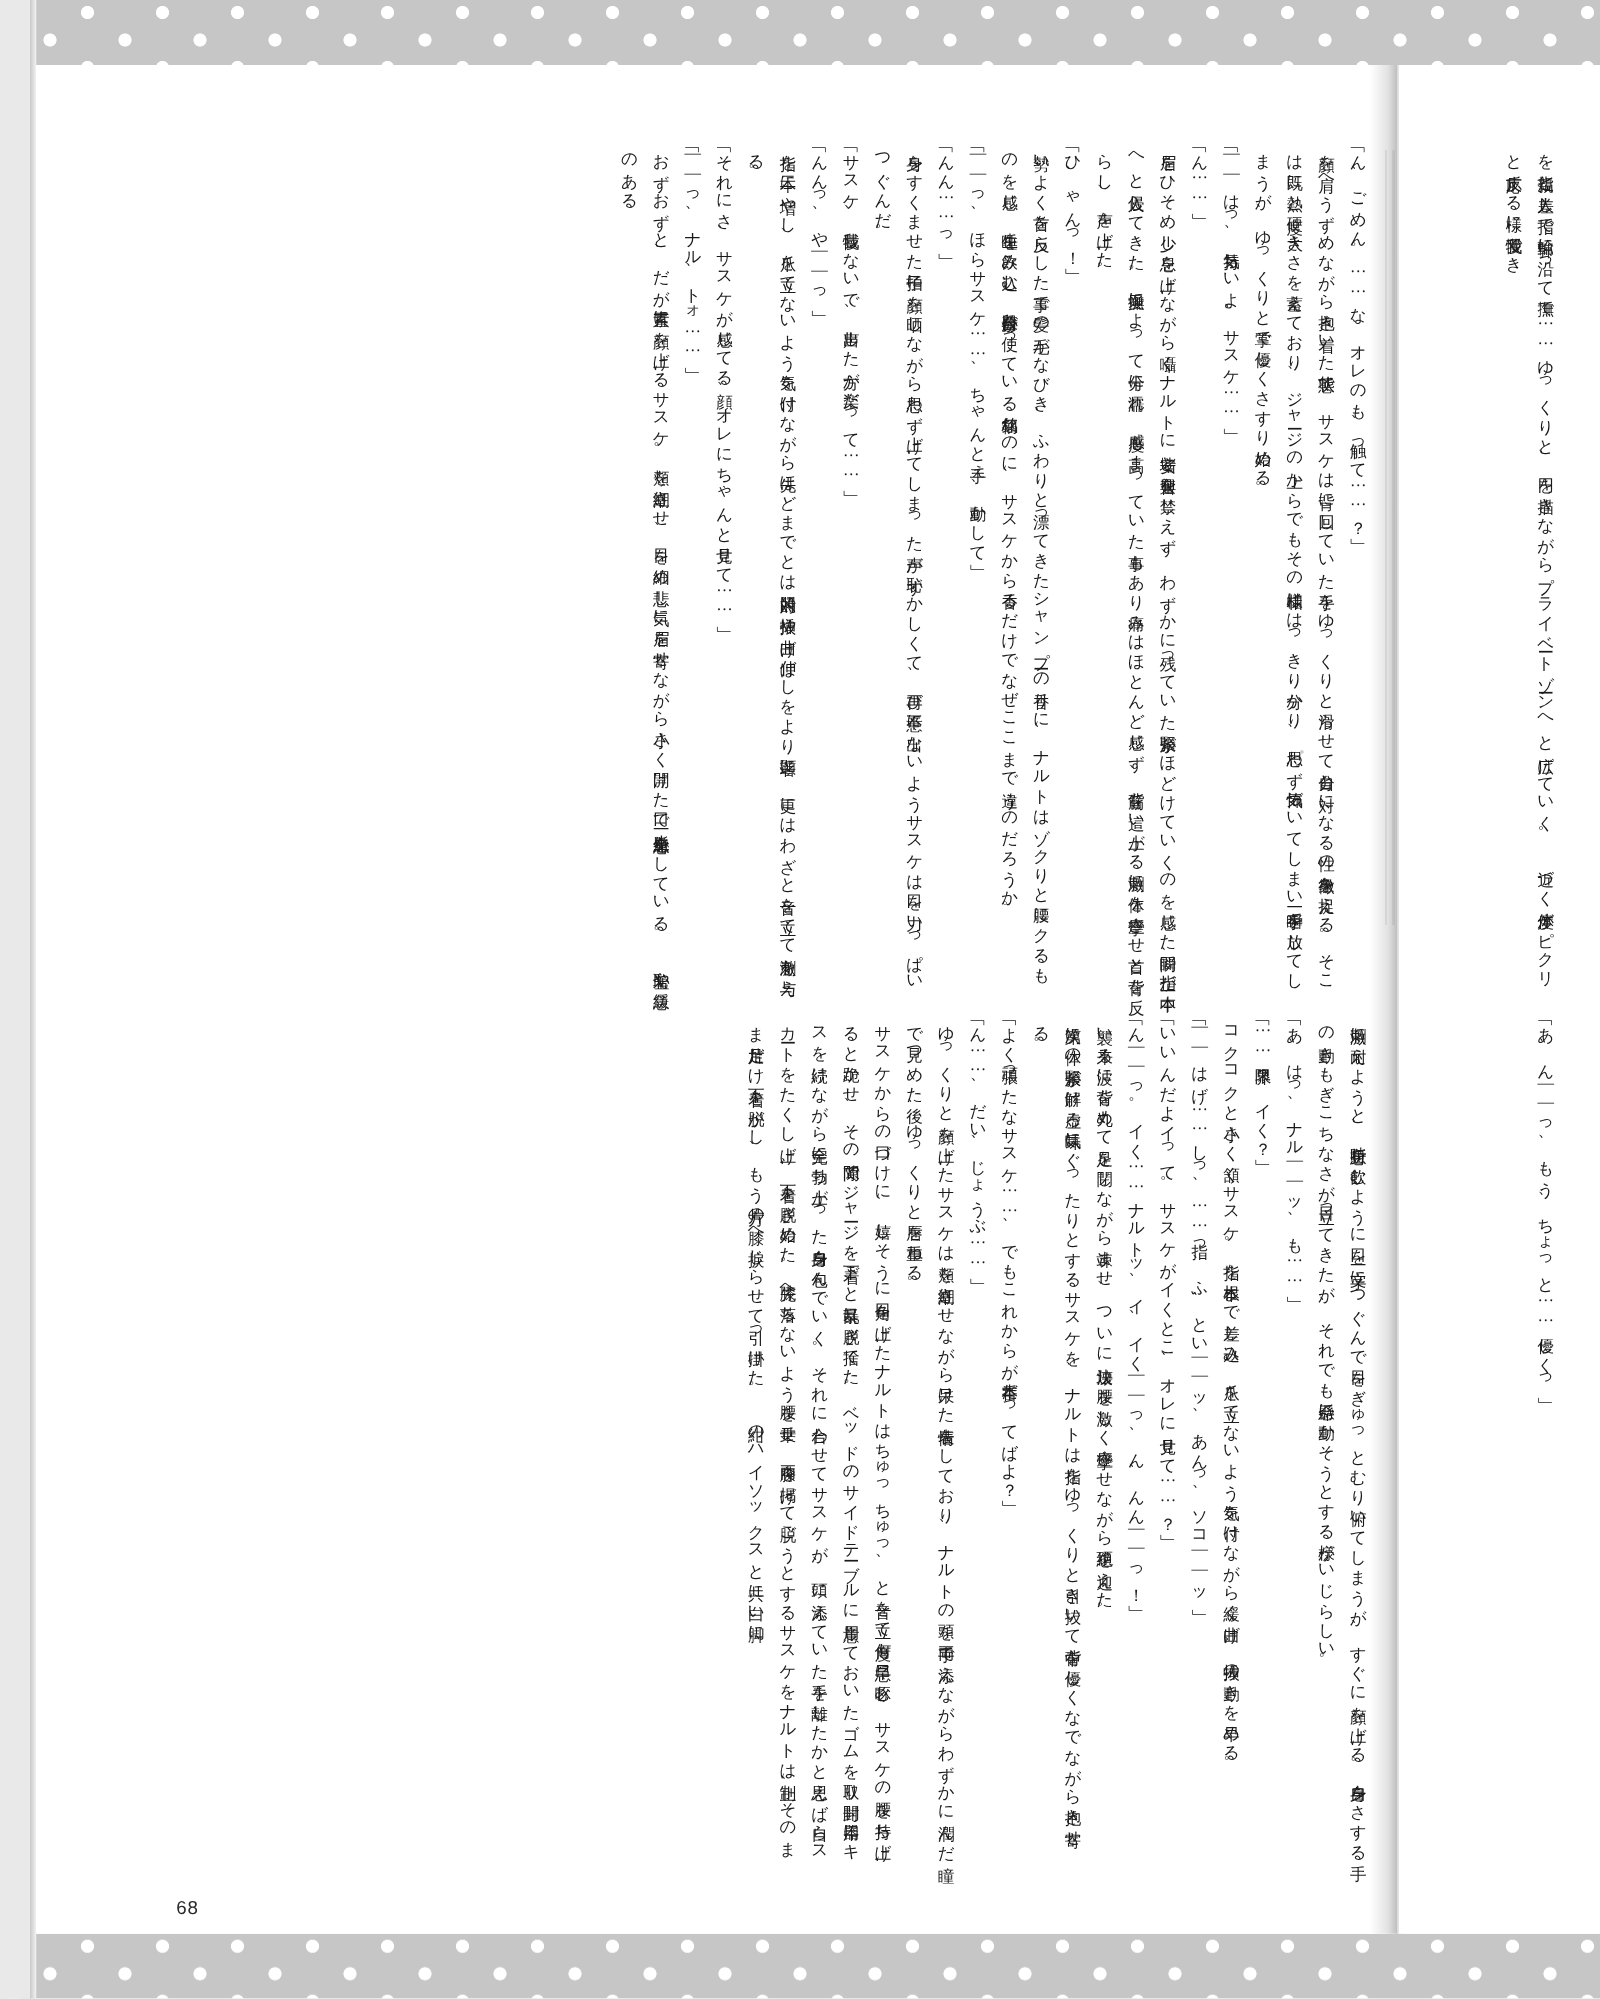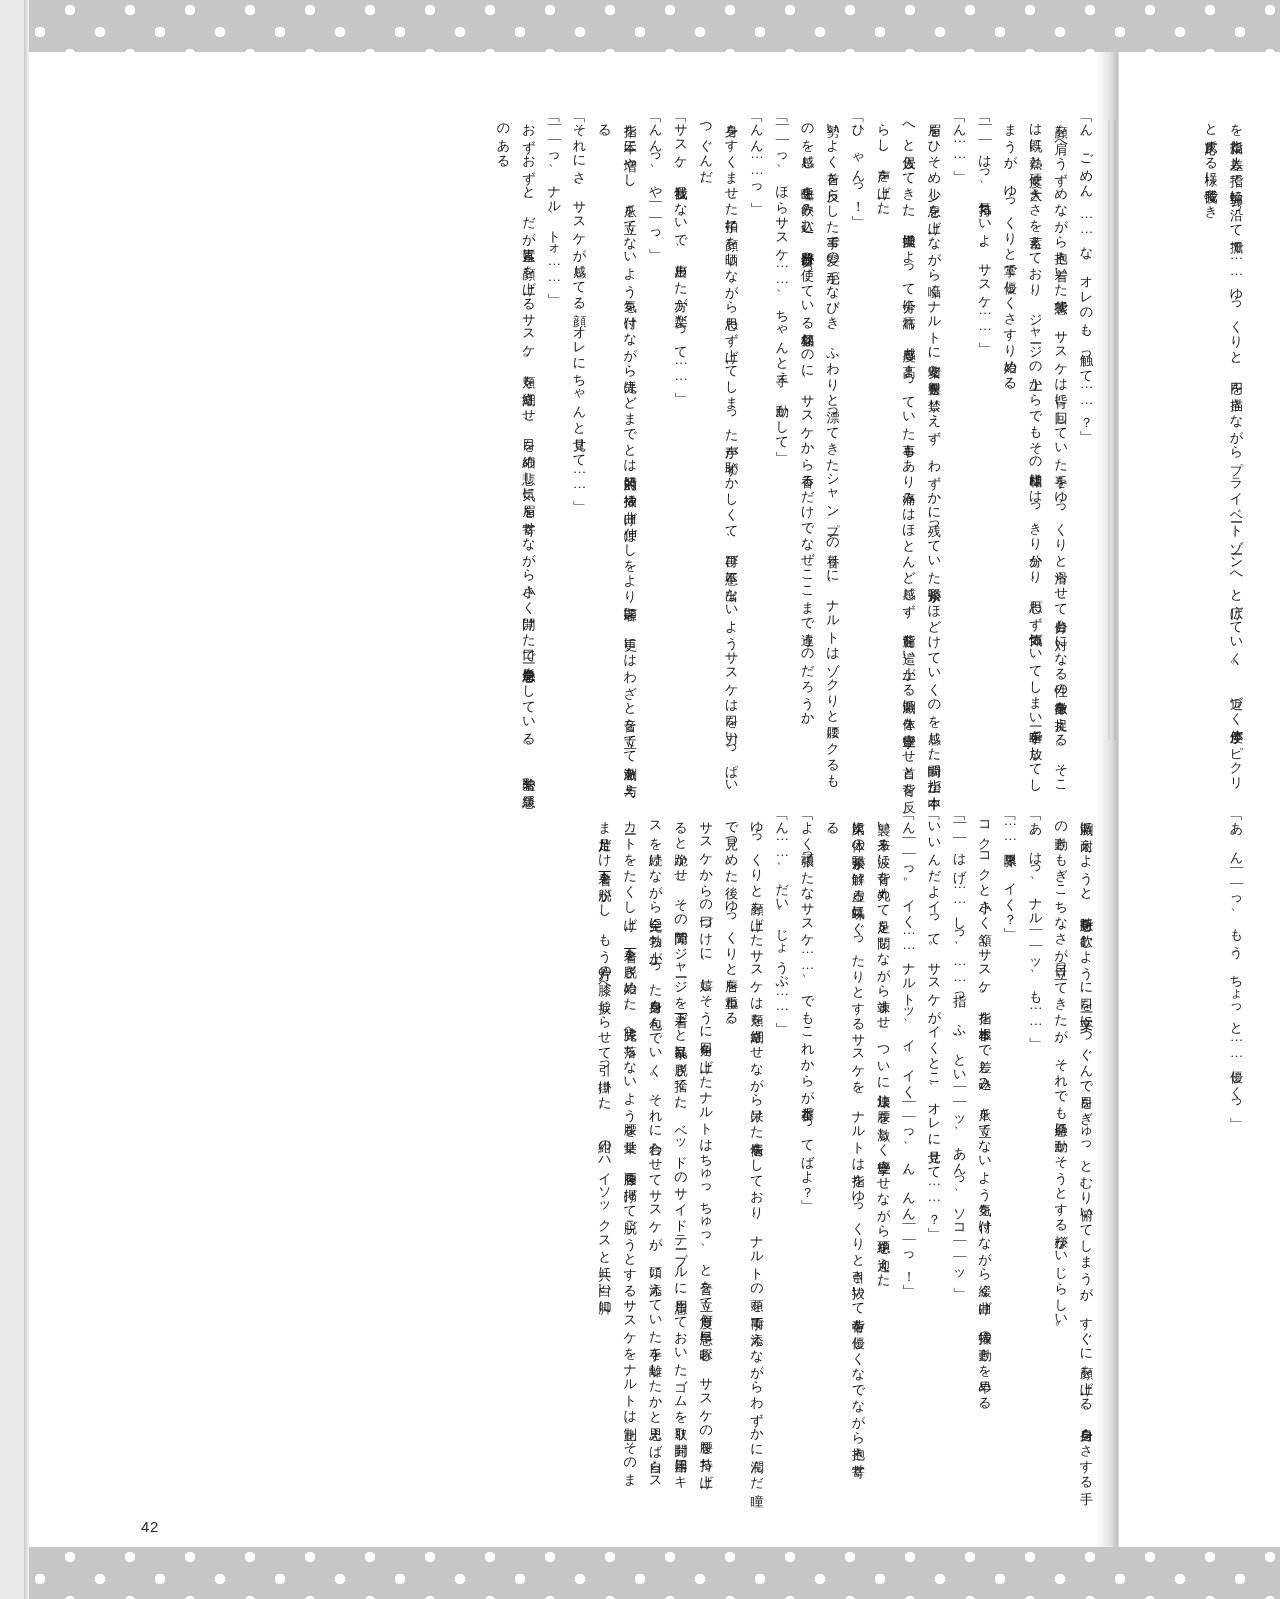--- a/index.html
+++ b/index.html
@@ -194,21 +194,21 @@
 「――はげ……しっ、……指っ、ふ、とい――ッ、あんっ、ソコ――ッ」
 「いいんだよイって。サスケがイくとこ、オレに見せて……？」
 「ん――っ。イく……ナルトッ、イ、イく――っ、ん、んん――っ！」
 襲い来る波に背を丸めて足を閉じながら竦ませ、ついに決壊し腰を激しく痙攣させながら絶頂を迎えた。
 次第に体の緊張が解け虚ろ気味にぐったりとするサスケを、ナルトは指をゆっくりと引き抜いて背中を優しくなでながら抱き寄せる。
 「よく頑張ったなサスケ……、でもこれからが本番だってばよ？」
 「ん……、だい、じょうぶ……」
 ゆっくりと顔を上げたサスケは頬を紅潮させながら呆けた表情をしており、ナルトの頭を両手で添えながらわずかに潤んだ瞳で見つめた後、ゆっくりと唇を重ねる。
 サスケからの口づけに、嬉しそうに口角を上げたナルトはちゅっちゅっ、と音を立て何度も早急に啄む。サスケの腰を持ち上げると跪かせ、その隙間でジャージを下着ごと乱暴に脱ぎ捨てた。ベッドのサイドテーブルに用意しておいたゴムを取り開封、器用にキスを続けながら完全に勃ち上がった自身を包んでいく。それに合わせてサスケが、頭に添えていた手を離したかと思えば自らスカートをたくし上げ、下着を脱ぎ始めた。膝先へ落ちないよう腰を乗せ、両膝を掲げて脱ごうとするサスケをナルトは制止、そのまま片足だけ下着を脱がし、もう片方の膝へ捩じらせて引っ掛けた。　紺のハイソックスと共に白い脚に</div>
 
-    <div class="page-number">42</div>
+    <div class="page-number">68</div>
   </div>
 
   <div class="spine-shadow"></div>
   <div class="showthrough"></div>
 
   <div class="facing-page">
     <div id="facing-upper" class="vtext">を親指と人差し指で輪郭に沿って撫で……ゆっくりと、円を描きながらプライベートゾーンへと広げていく。　近づく度体がピクリと反応する様に我慢でき</div>
     <div id="facing-lower" class="vtext">「あ、ん――っ、もう、ちょっと……優しくっ」</div>
   </div>
 

